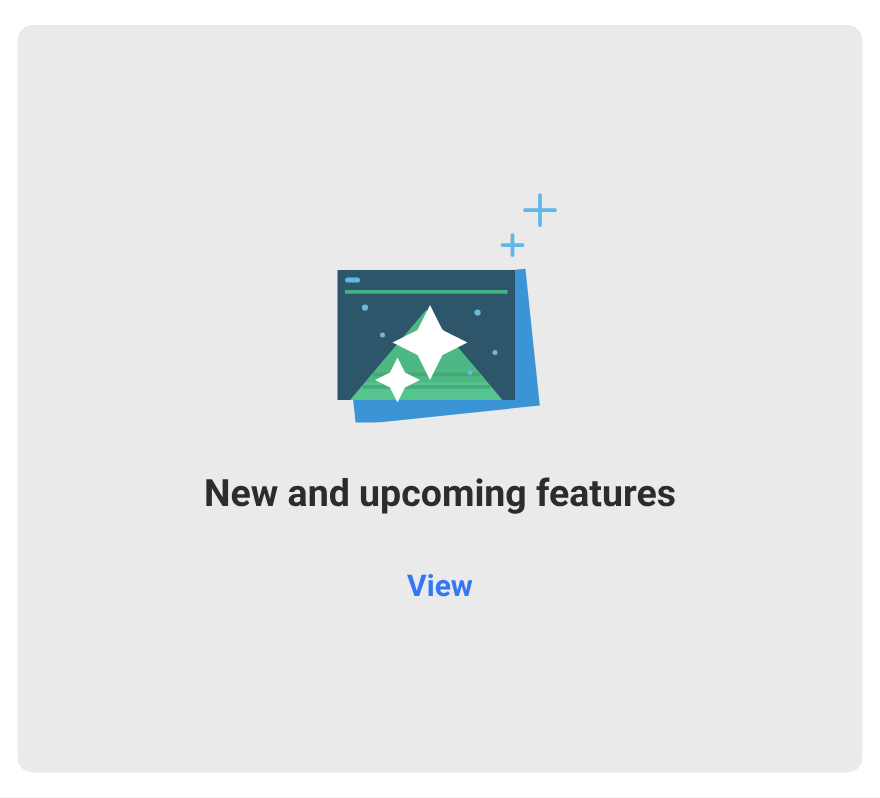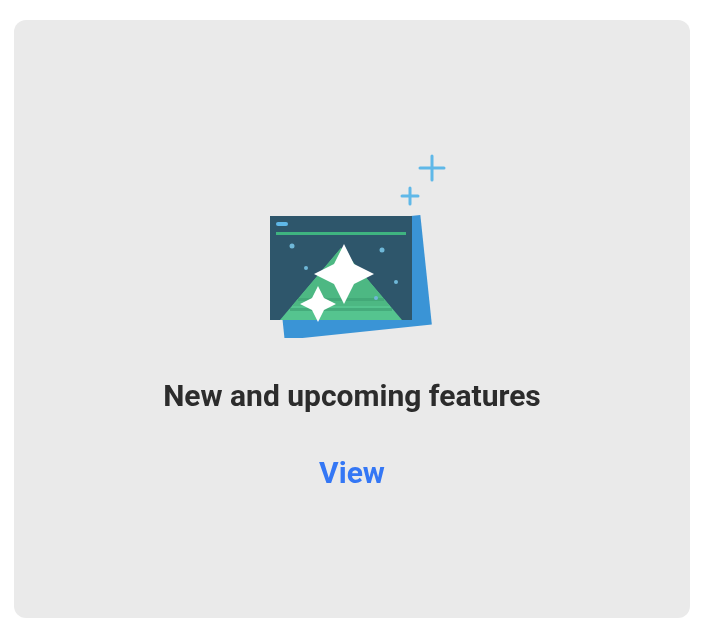--- a/index.html
+++ b/index.html
@@ -32,21 +32,21 @@
     margin-left: 20px;
   }
   .title {
     font-size: 30px;
     font-weight: 700;
     color: #2c2c2c;
     margin-bottom: 42px;
     text-align: center;
   }
   .view-link {
-    font-size: 30px;
+    font-size: 24px;
     font-weight: 700;
     color: #3477f5;
     text-decoration: none;
     cursor: pointer;
   }
 </style>
 </head>
 <body>
 
 <div class="card">

